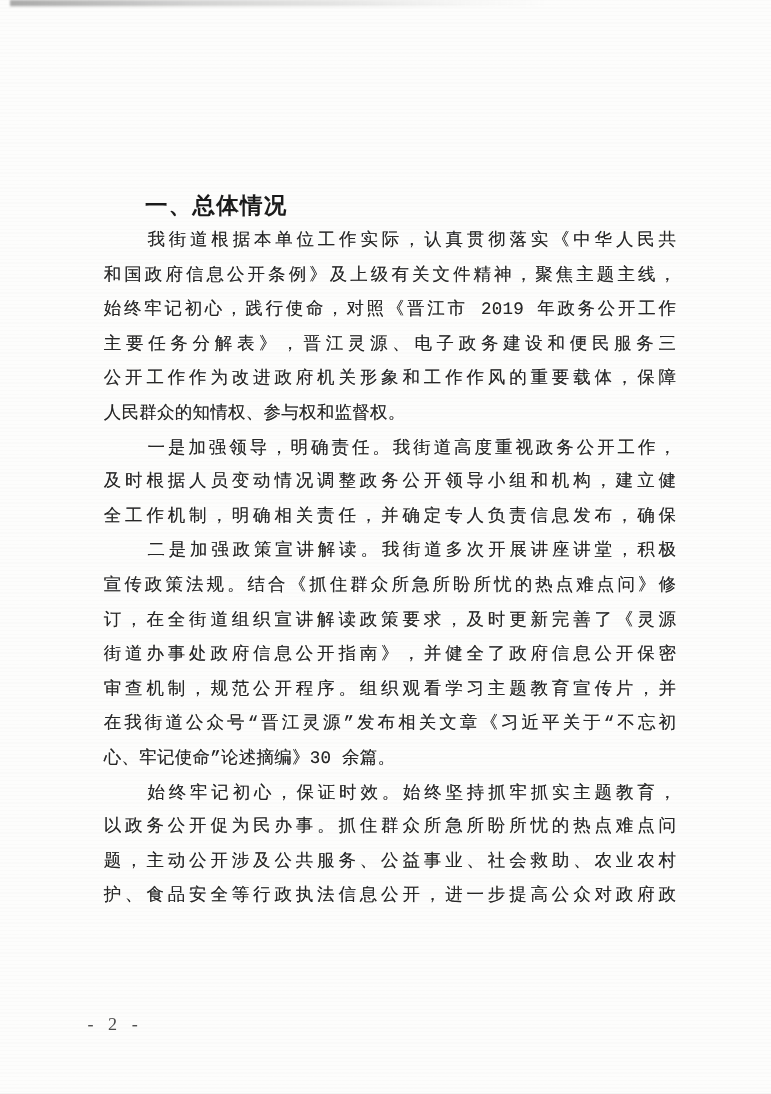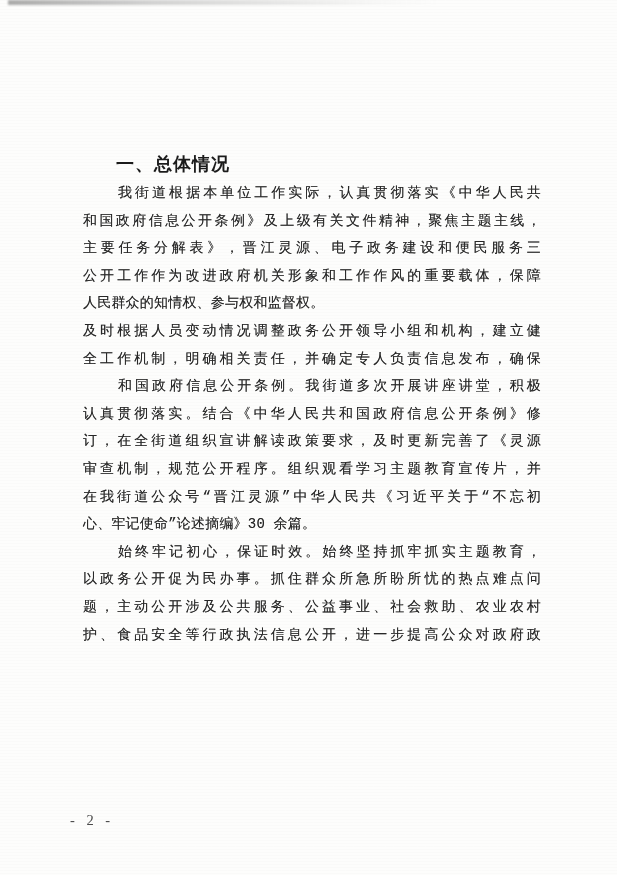--- a/index.html
+++ b/index.html
@@ -80,32 +80,35 @@
 <body>
 
 <div class="page">
   <div class="scan-smudge"></div>
 
   <div class="content">
     <h1 class="heading">一、总体情况</h1>
 
     <div class="line indent">我街道根据本单位工作实际，认真贯彻落实《中华人民共</div>
     <div class="line">和国政府信息公开条例》及上级有关文件精神，聚焦主题主线，</div>
+    <div class="line">始终牢记初心，践行使命，对照《晋江市 2019 年政务公开工作</div>
     <div class="line">主要任务分解表》，晋江灵源、电子政务建设和便民服务三</div>
     <div class="line">公开工作作为改进政府机关形象和工作作风的重要载体，保障</div>
     <div class="line end">人民群众的知情权、参与权和监督权。</div>
 
+    <div class="line indent">一是加强领导，明确责任。我街道高度重视政务公开工作，</div>
     <div class="line">及时根据人员变动情况调整政务公开领导小组和机构，建立健</div>
     <div class="line">全工作机制，明确相关责任，并确定专人负责信息发布，确保</div>
 
-    <div class="line indent">和国政府信息公开条例。我街道多次开展讲座讲堂，积极</div>
-    <div class="line">认真贯彻落实。结合《中华人民共和国政府信息公开条例》修</div>
+    <div class="line indent">二是加强政策宣讲解读。我街道多次开展讲座讲堂，积极</div>
+    <div class="line">宣传政策法规。结合《抓住群众所急所盼所忧的热点难点问》修</div>
     <div class="line">订，在全街道组织宣讲解读政策要求，及时更新完善了《灵源</div>
+    <div class="line">街道办事处政府信息公开指南》，并健全了政府信息公开保密</div>
     <div class="line">审查机制，规范公开程序。组织观看学习主题教育宣传片，并</div>
-    <div class="line">在我街道公众号“晋江灵源”中华人民共《习近平关于“不忘初</div>
+    <div class="line">在我街道公众号“晋江灵源”发布相关文章《习近平关于“不忘初</div>
     <div class="line end">心、牢记使命”论述摘编》30 余篇。</div>
 
     <div class="line indent">始终牢记初心，保证时效。始终坚持抓牢抓实主题教育，</div>
     <div class="line">以政务公开促为民办事。抓住群众所急所盼所忧的热点难点问</div>
     <div class="line">题，主动公开涉及公共服务、公益事业、社会救助、农业农村</div>
     <div class="line">护、食品安全等行政执法信息公开，进一步提高公众对政府政</div>
   </div>
 
   <div class="page-number">- 2 -</div>
 </div>

